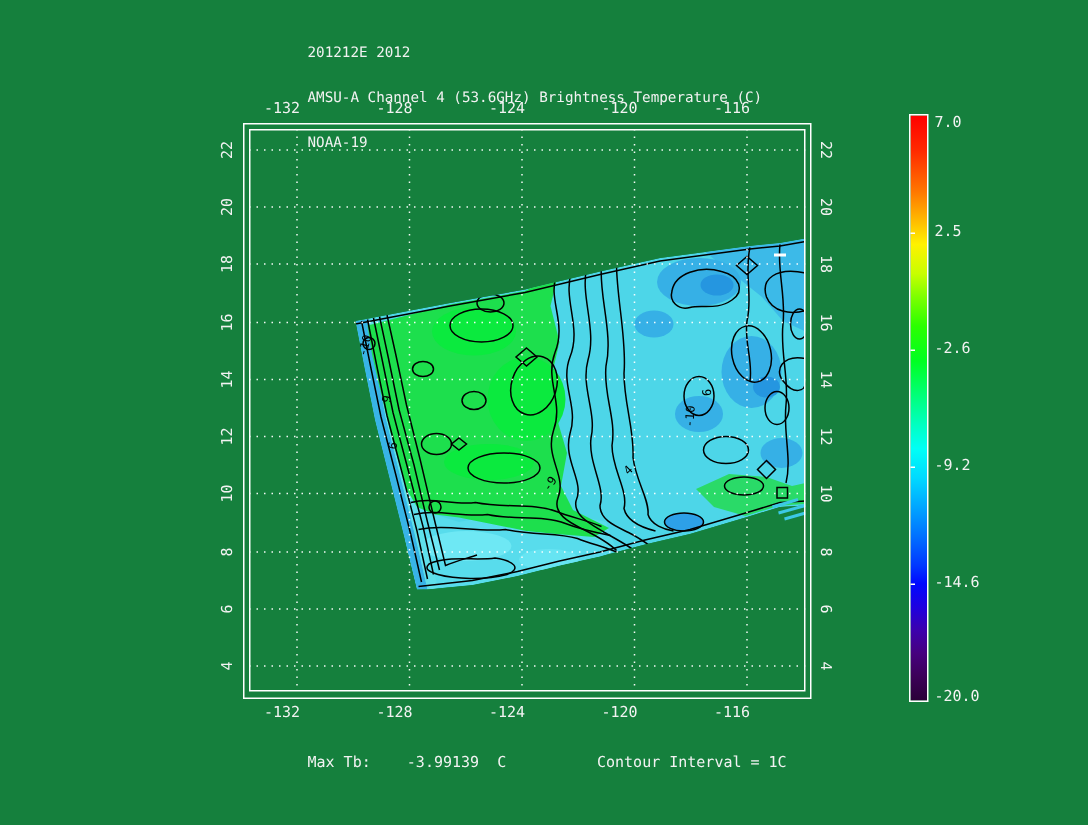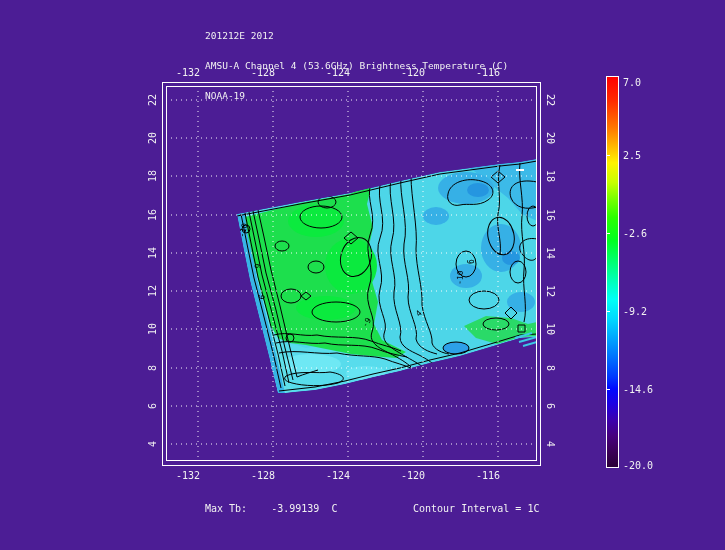--- a/index.html
+++ b/index.html
@@ -1,17 +1,17 @@
 <!DOCTYPE html>
 <html><head>
 <meta charset="utf-8">
 <style>
   html,body{margin:0;padding:0;background:#000;}
   #canvas{
-    position:relative;width:725px;height:550px;background:#4c1d95;overflow:hidden;
+    position:relative;width:725px;height:550px;background:#15803d;overflow:hidden;
     font-family:"DejaVu Sans Mono","Liberation Mono",monospace;color:#fff;
   }
   .titleblock{position:absolute;left:205px;top:11px;font-size:9.5px;line-height:10px;white-space:pre;color:#f2f2f2;}
   .xtick{position:absolute;width:44px;text-align:left;font-size:10px;color:#f2f2f2;}
   .ytick{position:absolute;font-size:10px;color:#f2f2f2;transform:translate(-50%,-50%) rotate(-90deg);}
   .ytick.right{transform:translate(-50%,-50%) rotate(90deg);}
   .frame{position:absolute;border:1px solid #fff;pointer-events:none;}
   .cbar{
     position:absolute;left:606px;top:76px;width:11px;height:390px;border:1px solid #fff;
     background:linear-gradient(to bottom,
@@ -199,15 +199,15 @@
   <span class="cbar-tick" style="top:311px;"></span>
   <span class="cbar-tick" style="top:389px;"></span>
   <span class="cbar-label" style="top:82px;">7.0</span>
   <span class="cbar-label" style="top:155px;">2.5</span>
   <span class="cbar-label" style="top:233px;">-2.6</span>
   <span class="cbar-label" style="top:311px;">-9.2</span>
   <span class="cbar-label" style="top:389px;">-14.6</span>
   <span class="cbar-label" style="top:465px;">-20.0</span>
 
   <span class="footer-text" style="left:205px;">Max Tb:    -3.99139  C</span>
-  <span class="footer-text" style="left:413px;">Contour Interval = 1C</span>
+  <span class="footer-text" style="left:398px;">Contour Interval = 1C</span>
 
 </div>
 
 </body></html>

